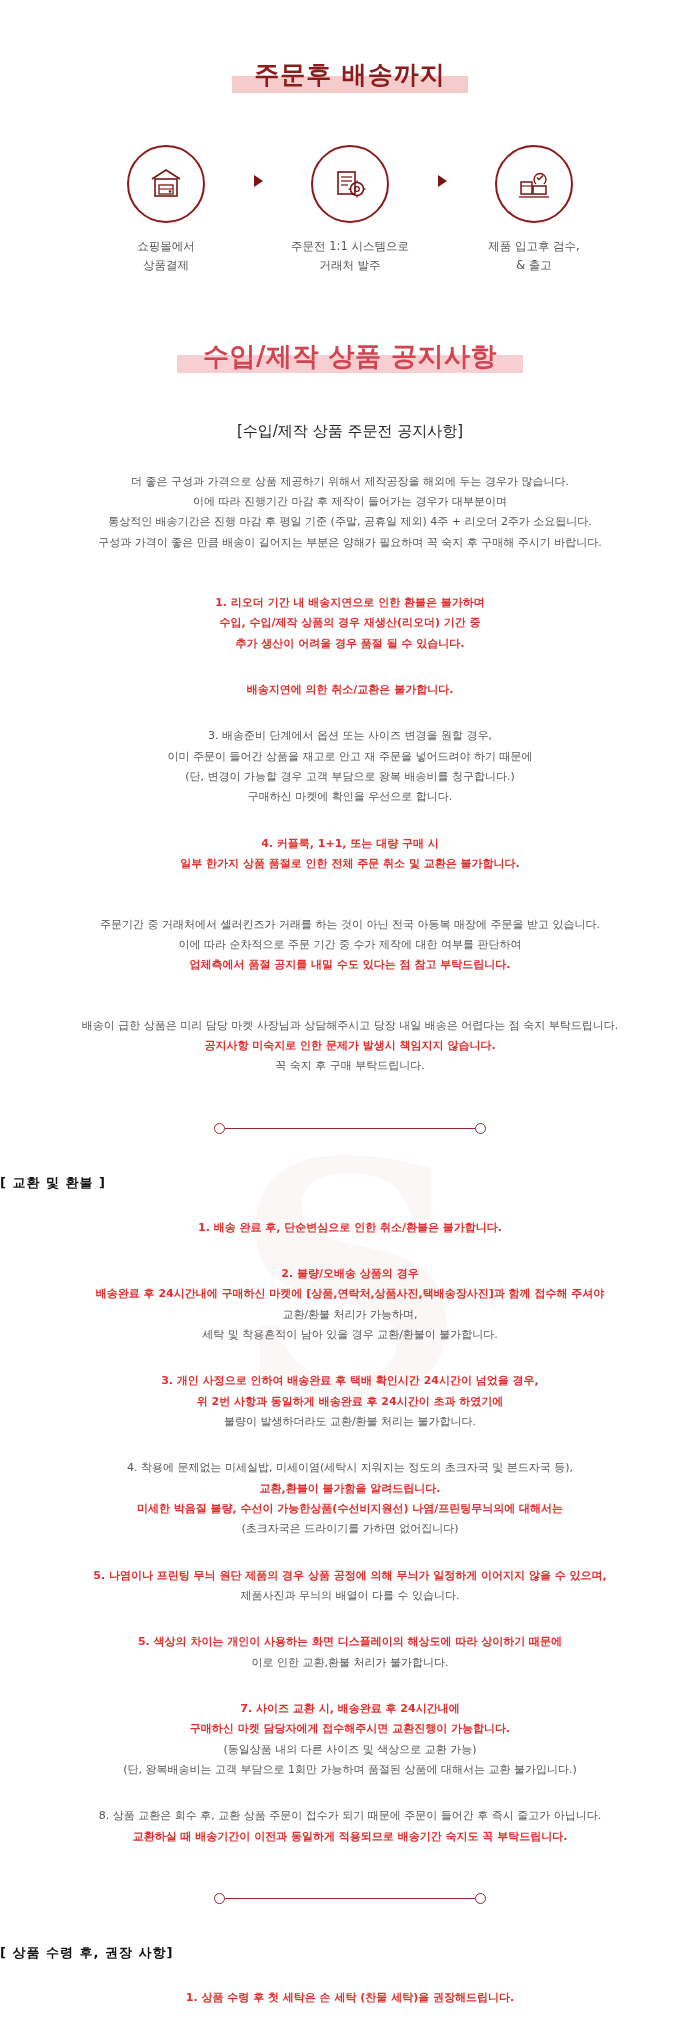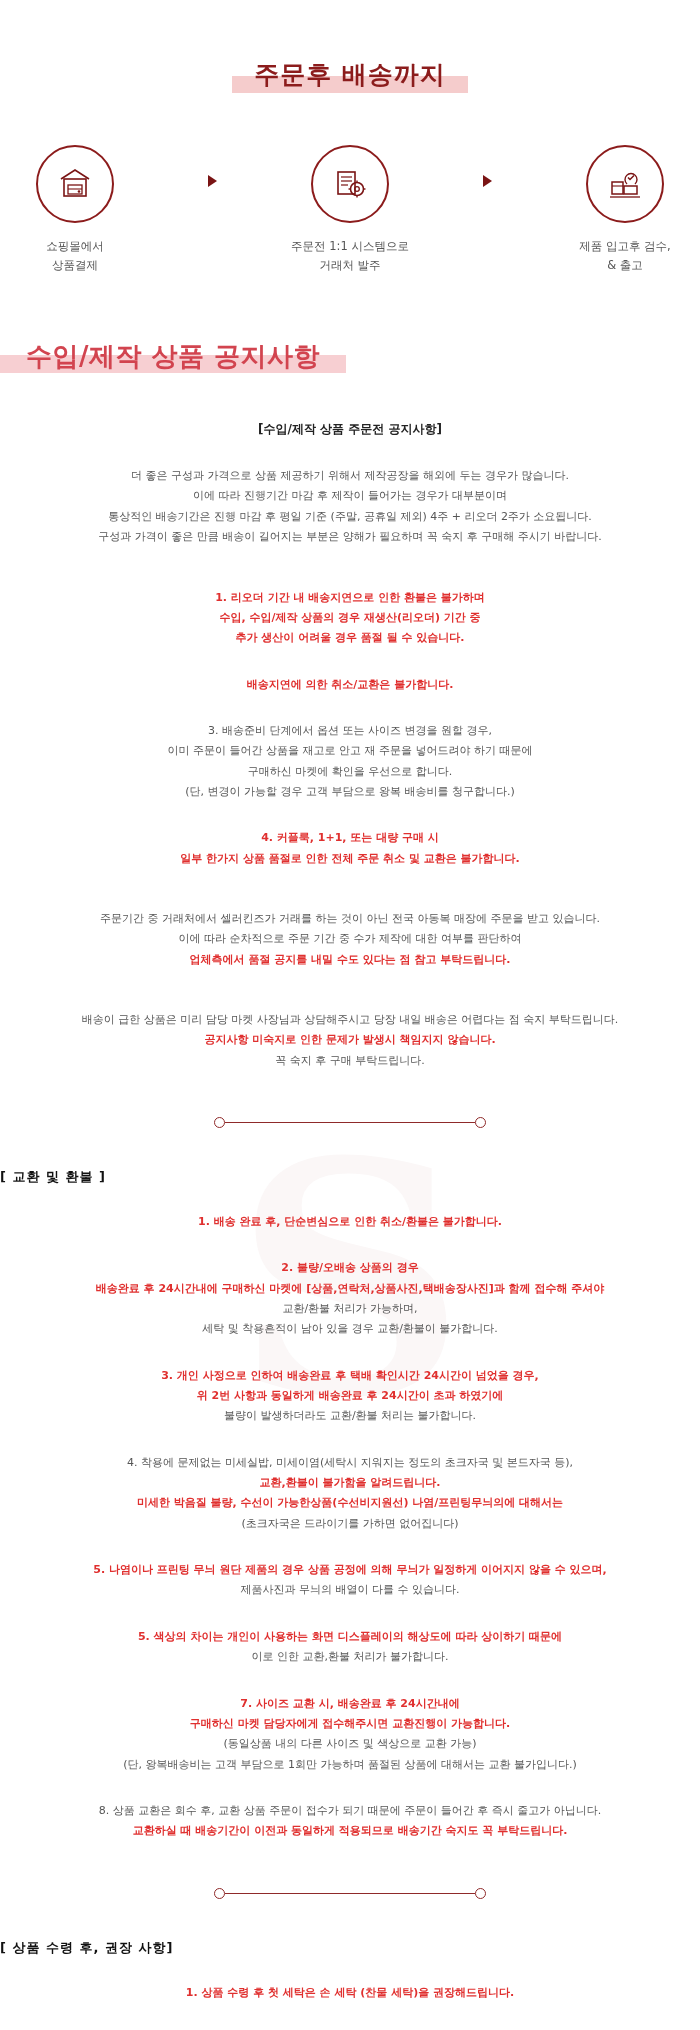--- a/index.html
+++ b/index.html
@@ -62,21 +62,21 @@
     font-size: 25px;
     font-weight: bold;
     letter-spacing: 1px;
     color: #8c1c1c;
   }
 
   
   .steps {
     margin-top: 48px;
     display: flex;
-    justify-content: space-between;
+    justify-content: center;
     align-items: flex-start;
     gap: 6px;
   }
   .step {
     width: 150px;
     text-align: center;
   }
   .step .circle {
     width: 74px;
     height: 74px;
@@ -103,21 +103,21 @@
   .arrow i {
     display: block;
     width: 0; height: 0;
     border-left: 9px solid #7a1414;
     border-top: 6px solid transparent;
     border-bottom: 6px solid transparent;
   }
 
   
   .section-title-wrap {
-    text-align: left;
+    text-align: center;
     margin-top: 62px;
   }
   .section-title {
     display: inline-block;
     position: relative;
     padding: 2px 26px 4px 26px;
   }
   .section-title .hl {
     position: absolute;
     left: 0; right: 0; bottom: 5px;
@@ -137,23 +137,23 @@
   
   .block {
     text-align: center;
     font-size: 11px;
     line-height: 1.85;
     color: #555;
   }
   .block.mt-lg { margin-top: 40px; }
   .block.mt-md { margin-top: 26px; }
   .bold-head {
-    font-weight: bold;
+    font-weight: normal;
     color: #222;
-    font-size: 12px;
+    font-size: 15px;
     margin-top: 10px;
   }
   .red-b { color: #e0302f; font-weight: bold; }
 
   
   .divider {
     display: flex;
     align-items: center;
     justify-content: center;
     margin: 46px 0 40px 0;
@@ -266,22 +266,22 @@
       <div class="red-b">1. 리오더 기간 내 배송지연으로 인한 환불은 불가하며</div>
       <div class="red-b">수입, 수입/제작 상품의 경우 재생산(리오더) 기간 중</div>
       <div class="red-b">추가 생산이 어려울 경우 품절 될 수 있습니다.</div>
     </div>
     <div class="block mt-md">
       <div class="red-b">배송지연에 의한 취소/교환은 불가합니다.</div>
     </div>
     <div class="block mt-md">
       <div>3. 배송준비 단계에서 옵션 또는 사이즈 변경을 원할 경우,</div>
       <div>이미 주문이 들어간 상품을 재고로 안고 재 주문을 넣어드려야 하기 때문에</div>
+      <div>(단, 변경이 가능할 경우 고객 부담으로 왕복 배송비를 청구합니다.)</div>
       <div>구매하신 마켓에 확인을 우선으로 합니다.</div>
-      <div>(단, 변경이 가능할 경우 고객 부담으로 왕복 배송비를 청구합니다.)</div>
     </div>
     <div class="block mt-md">
       <div class="red-b">4. 커플룩, 1+1, 또는 대량 구매 시</div>
       <div class="red-b">일부 한가지 상품 품절로 인한 전체 주문 취소 및 교환은 불가합니다.</div>
     </div>
 
     <div class="block mt-lg">
       <div>주문기간 중 거래처에서 셀러킨즈가 거래를 하는 것이 아닌 전국 아동복 매장에 주문을 받고 있습니다.</div>
       <div>이에 따라 순차적으로 주문 기간 중 수가 제작에 대한 여부를 판단하여</div>
       <div class="red-b">업체측에서 품절 공지를 내밀 수도 있다는 점 참고 부탁드립니다.</div>

